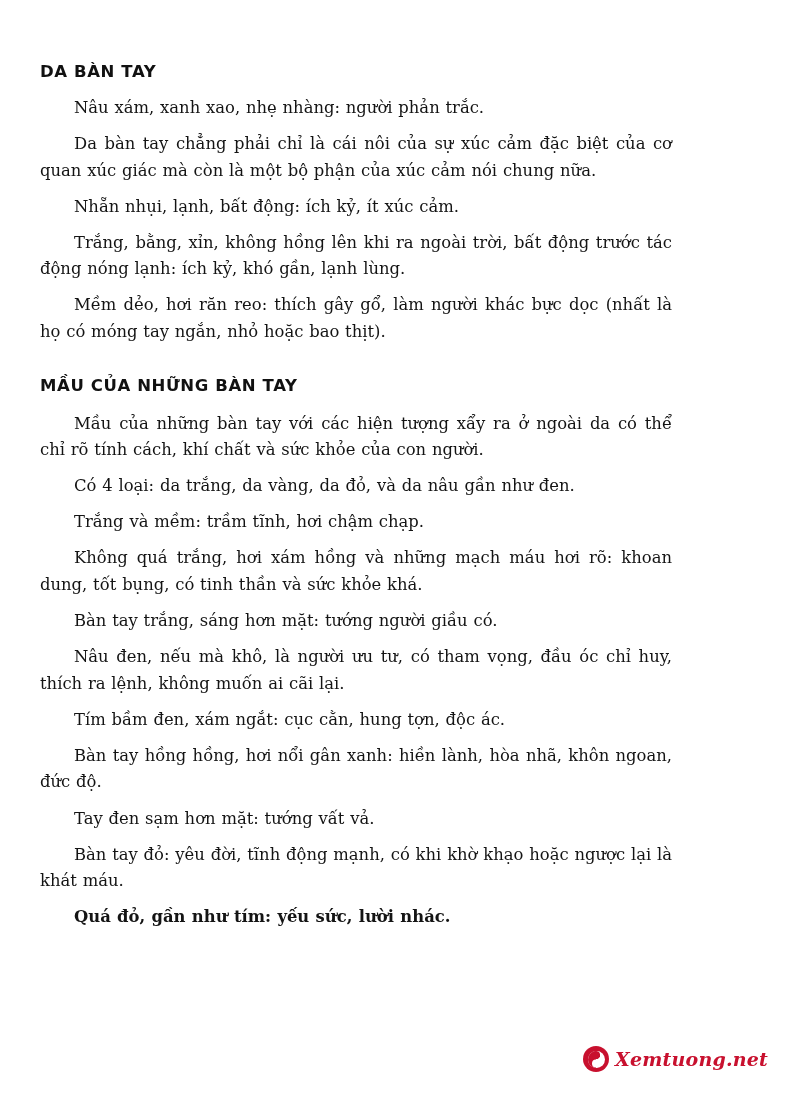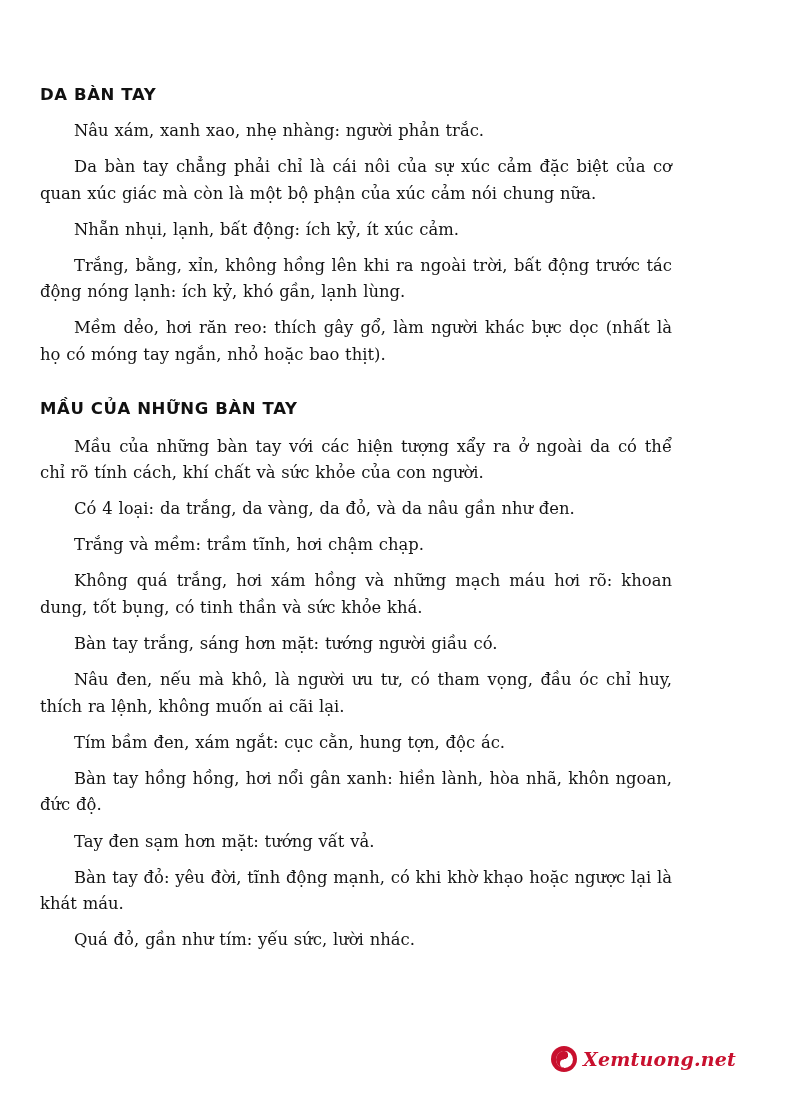--- a/index.html
+++ b/index.html
@@ -14,21 +14,21 @@
     font-family: "DejaVu Serif", serif;
     color: #1a1a1a;
     overflow: hidden;
   }
   .page {
     position: absolute;
     left: 0; top: 0;
     width: 800px;
     height: 1102px;
     box-sizing: border-box;
-    padding: 85px 128px 0 40px;
+    padding: 62px 128px 0 40px;
     border-radius: 21px;
   }
   .content {
     width: 632px;
     margin-left: 0;
   }
   h2.section-heading {
     font-family: "DejaVu Sans", sans-serif;
     font-weight: bold;
     font-size: 16.5px;
@@ -44,24 +44,25 @@
     margin: 0 0 9.5px 0;
     font-size: 16.4px;
     line-height: 1.62;
     text-align: justify;
     text-indent: 34px;
     color: #141414;
     word-spacing: 0.6px;
   }
   p.para:last-child {
     margin-bottom: 0;
+    font-weight: bold;
   }
   .watermark {
     position: absolute;
-    right: 64px;
+    right: 32px;
     bottom: 30px;
     display: flex;
     align-items: center;
     gap: 6px;
   }
   .wm-badge {
     width: 26px;
     height: 26px;
     border-radius: 50%;
     background: #c8102e;

